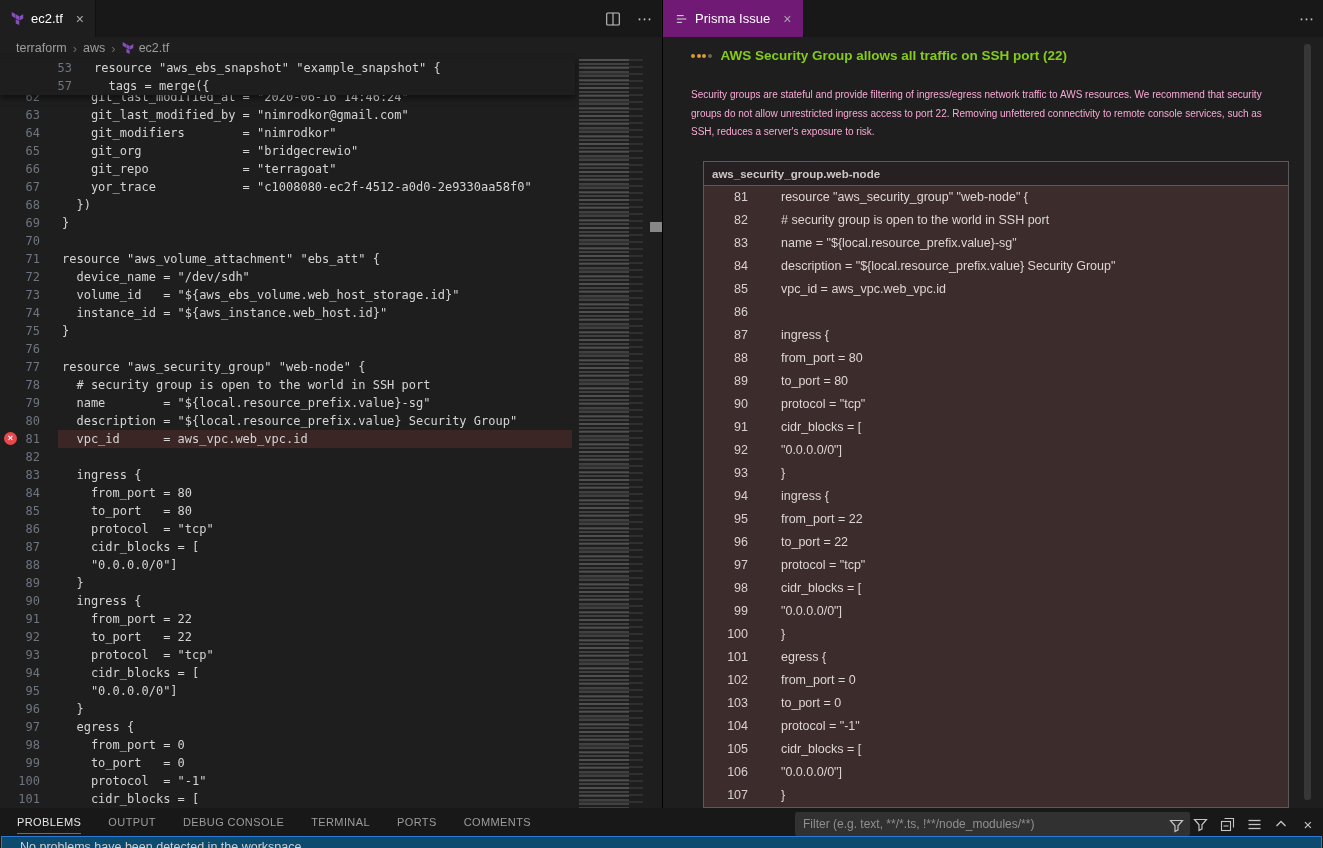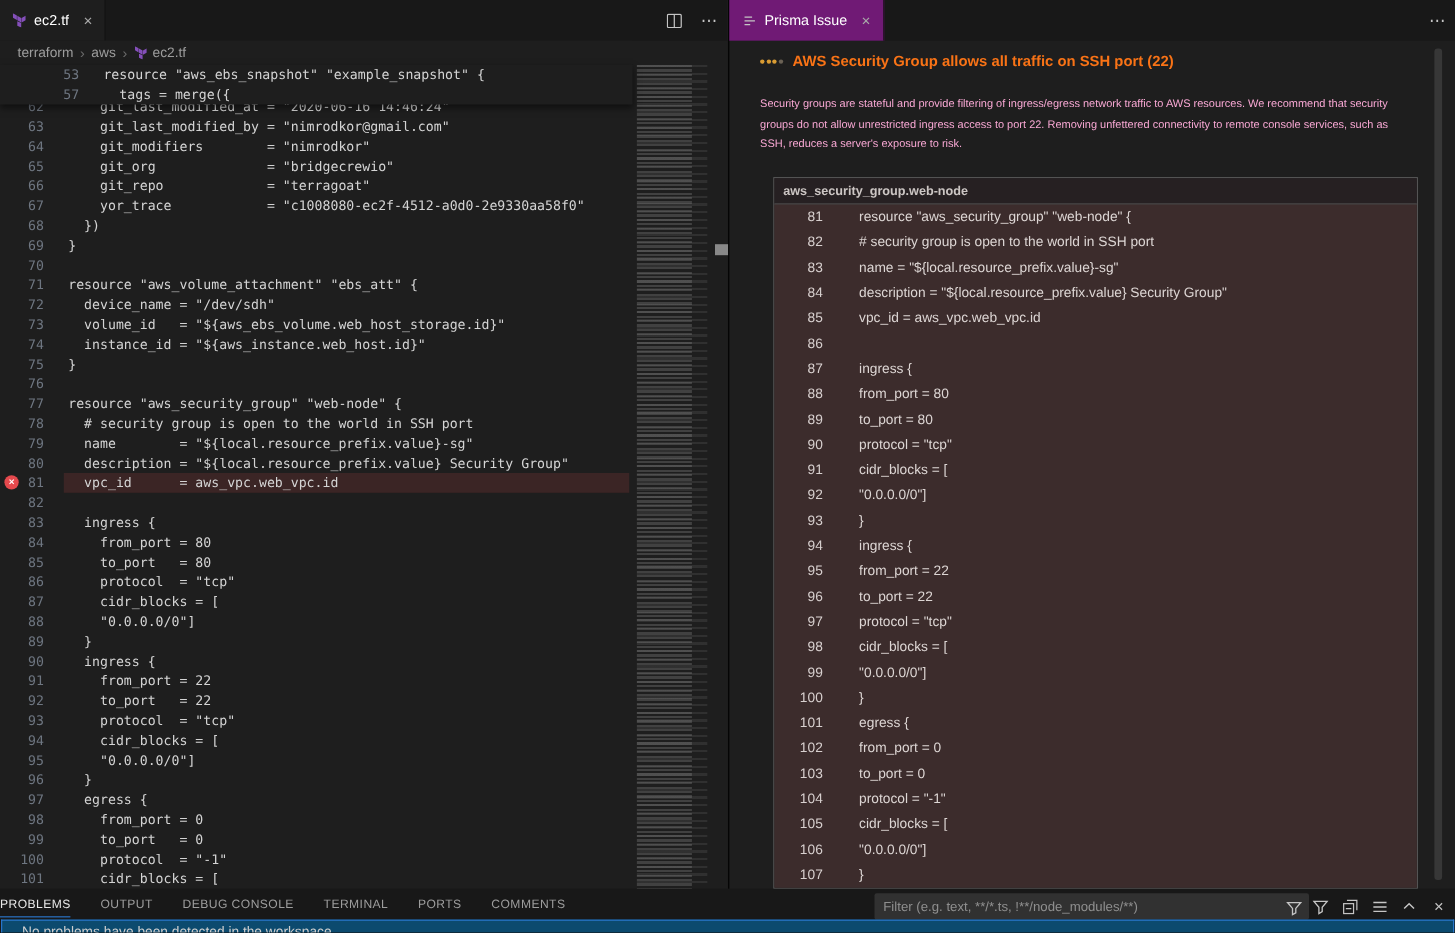--- a/index.html
+++ b/index.html
@@ -34,36 +34,36 @@
   
   .minimap { position:absolute; left:575px; top:59px; bottom:0; width:72px; cursor:pointer;
     background:
       repeating-linear-gradient(to bottom, rgba(205,205,205,0.20) 0 2px, transparent 2px 4px) 4px 0 / 50px 100% no-repeat,
       repeating-linear-gradient(to bottom, rgba(205,205,205,0.10) 0 2px, transparent 2px 7px) 4px 0 / 64px 100% no-repeat;
   }
   .scroll-thumb { position:absolute; left:650px; top:222px; width:14px; height:10px; background:#9b9b9b; opacity:0.85; cursor:pointer; }
   
   .right-panel { position:absolute; left:662px; top:0; width:661px; height:808px; background:#1e1e1e; border-left:1px solid #000; }
   .rtab { display:flex; align-items:center; gap:7px; padding:0 12px; background:#701a75; color:#ffffff; font-size:13px; border-right:1px solid #111; cursor:pointer; }
-  .issue-title { position:absolute; top:48px; left:28px; display:flex; align-items:center; gap:9px; font-size:13.5px; font-weight:bold; color:#f97316; }
+  .issue-title { position:absolute; top:48px; left:28px; display:flex; align-items:center; gap:9px; font-size:13.5px; font-weight:bold; color:#84cc16; }
   .sev-dots { display:flex; align-items:center; gap:1.5px; }
   .dot { width:4px; height:4px; border-radius:50%; }
   .dot.on { background:#d99c33; }
   .dot.off { background:#6b6255; }
   .issue-desc { position:absolute; top:86px; left:28px; width:594px; font-size:10px; line-height:18.5px; color:#f9a8d4; }
   .codebox { position:absolute; top:161px; left:40px; width:586px; border:1px solid #5a5a5a; }
   .codebox-header { height:24px; line-height:24px; background:#262022; border-bottom:1px solid #5a5a5a; font-size:11.5px; font-weight:bold; color:#ccc6c4; padding-left:8px; }
   .codebox-rows { background:#3c2c2c; }
   .prow { display:flex; height:23px; }
   .pnum { width:44px; flex:0 0 44px; text-align:right; color:#d8d0cf; font-size:12.5px; line-height:23px; }
   .ptext { margin-left:33px; color:#ddd6d4; font-size:12.5px; line-height:23px; white-space:pre; }
   .rp-scroll { position:absolute; right:12px; top:44px; bottom:8px; width:7px; background:rgba(121,121,121,0.28); border-radius:3px; cursor:pointer; }
   
   .panel { position:absolute; left:0; top:808px; width:1323px; height:40px; background:#181818; }
-  .panel-tabs { display:flex; align-items:center; height:28px; }
+  .panel-tabs { display:flex; align-items:center; height:28px; padding-left:17px; }
   .ptab { margin-right:27px; font-size:11px; letter-spacing:0.4px; color:#9d9d9d; height:28px; line-height:28px; position:relative; cursor:pointer; white-space:nowrap; }
   .ptab.active { color:#e7e7e7; }
   .ptab.active::after { content:""; position:absolute; left:0; right:0; bottom:2px; height:1.5px; background:#2b7bd4; }
   .filter-wrap { position:absolute; left:795px; top:4px; width:395px; height:24px; }
   .filter-input { width:100%; height:100%; background:#313131; border:none; border-radius:2px; color:#fde047; font-size:12px; padding:0 26px 0 8px; outline:none; font-family:"Liberation Sans", sans-serif; }
   .filter-input::placeholder { color:#8f8f8f; }
   .filter-funnel { position:absolute; right:5px; top:4px; }
   .panel-actions { position:absolute; right:6px; top:4px; height:24px; display:flex; align-items:center; gap:9px; }
   .panel-body { position:absolute; left:1px; right:1px; top:28px; height:12px; background:#0c4a6e; border:1px solid #2b7bd4; border-bottom:none; overflow:hidden; }
   .panel-msg { padding:3px 0 0 18px; font-size:12.5px; color:#cfcfcf; white-space:nowrap; }

